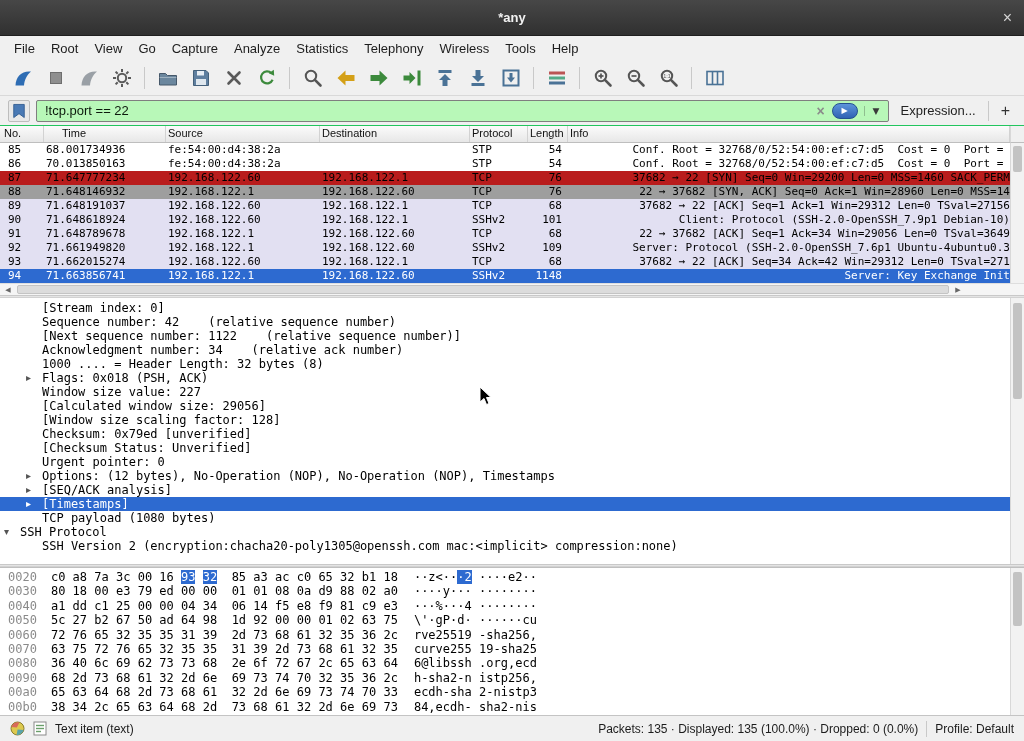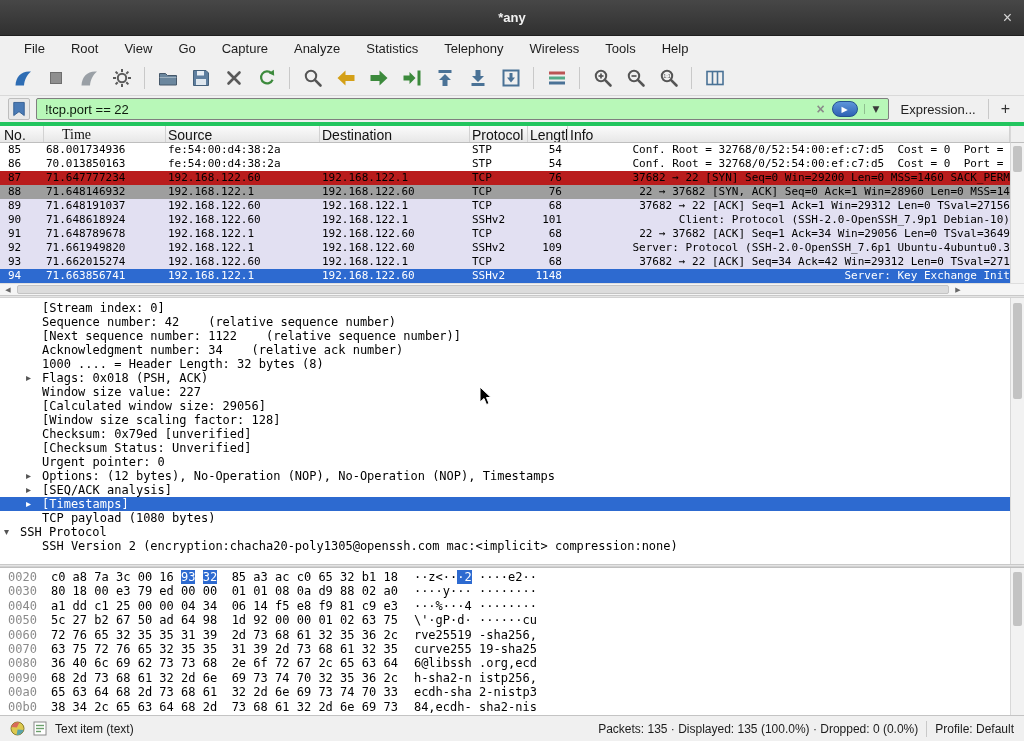--- a/index.html
+++ b/index.html
@@ -16,58 +16,58 @@
     flex:0 0 36px; background:linear-gradient(#474747,#303030);
     display:flex; align-items:center; justify-content:center; position:relative;
     color:#f2f2f2; font-size:13px; font-weight:bold; border-bottom:1px solid #1f1f1f;
   }
   .title-close { position:absolute; right:12px; top:0; height:100%; display:flex; align-items:center;
     font-size:16px; font-weight:normal; color:#d6d6d6; }
 
   
   .menubar { flex:0 0 24px; background:#f0f0f0; display:flex; align-items:center;
     padding-left:6px; font-size:13px; color:#1d1d1d; }
-  .menu-item { padding:3px 8px;margin-left:10px; }
+  .menu-item { padding:3px 8px; }
 
   
   .toolbar { flex:0 0 36px; background:#f0f0f0; display:flex; align-items:center;
     padding-left:8px; border-bottom:1px solid #d9d9d9; }
   .tb-btn { width:29px; height:28px; display:flex; align-items:center; justify-content:center;
     margin-right:4px; border-radius:3px; }
   .tb-sep { width:1px; height:22px; background:#c9c9c9; margin:0 8px 0 4px; }
 
   
   .filterbar { flex:0 0 30px; background:#f0f0f0; display:flex; align-items:center;
-    padding:0 8px; gap:6px; border-bottom:4px solid #22c55e; }
+    padding:0 8px; gap:6px; border-bottom:1px solid #22c55e; }
   .bookmark-btn { width:22px; height:22px; display:flex; align-items:center; justify-content:center;
     background:#e9e9e9; border:1px solid #bdbdbd; border-radius:2px; }
   .filter-field { flex:1; height:22px; background:#b8f8b8; border:1px solid #7f7f7f; border-radius:2px;
     display:flex; align-items:center; padding:0 4px 0 8px; font-size:13px; color:#0d1a0d; }
   .filter-text { flex:1; white-space:pre; overflow:hidden; }
   .filter-clear { color:#8b8b8b; font-size:14px; font-weight:bold; padding:0 7px; }
   .filter-apply { width:26px; height:16px; background:linear-gradient(#5d95da,#2f62b4);
     border:1px solid #24508f; border-radius:8px; color:#fff; display:flex; align-items:center;
     justify-content:center; font-size:8px; font-family:"DejaVu Sans", sans-serif; }
   .filter-caret { padding:0 4px 0 8px; margin-left:6px; color:#3a3a3a; font-size:9px;
     border-left:1px solid #8fbf8f; font-family:"DejaVu Sans", sans-serif; }
   .filter-expression { font-size:13px; color:#222; padding:0 6px; }
   .filter-sep { width:1px; height:20px; background:#c9c9c9; }
   .filter-add { font-size:16px; color:#333; padding:0 6px; }
 
   
   .packet-list { flex:0 0 169px; background:#fff; position:relative;
     font-family:"DejaVu Sans Mono","Liberation Mono",monospace; }
   .pl-header { height:17px; display:flex; margin-right:14px;
     background:linear-gradient(#fbfbfb,#e7e7e7); border-bottom:1px solid #bebebe;
-    font-family:"Liberation Sans",sans-serif; font-size:14px; color:#111; }
+    font-family:"Liberation Sans",sans-serif; font-size:11px; color:#111; }
   .plh { border-right:1px solid #d2d2d2; overflow:hidden; white-space:nowrap; padding:1px 0 0 2px; flex:0 0 auto; }
   .c-no { width:44px; } .c-time { width:122px; } .c-src { width:154px; }
   .c-dst { width:150px; } .c-proto { width:58px; } .c-len { width:40px; }
   .c-info { flex:1 1 auto; width:auto; }
-  .plh.c-no { padding-left:4px; } .plh.c-time { padding-left:18px;font-family:Liberation Serif, serif; }
+  .plh.c-no { padding-left:4px; } .plh.c-time { padding-left:18px; }
   .pl-rows { margin-right:14px; }
   .pl-row { height:14px; line-height:14px; display:flex; font-size:11px; white-space:pre; color:#000; }
   .pl-row > div { overflow:hidden; flex:0 0 auto; }
   .pl-row .c-no { padding-left:8px; }
   .pl-row .c-time { padding-left:2px; }
   .pl-row .c-src { padding-left:2px; }
   .pl-row .c-dst { padding-left:2px; }
   .pl-row .c-proto { padding-left:2px; }
   .pl-row .c-len { text-align:right; padding-right:6px; }
   .pl-row .c-info { padding-left:6px; flex:1 1 auto;text-align:right; }

